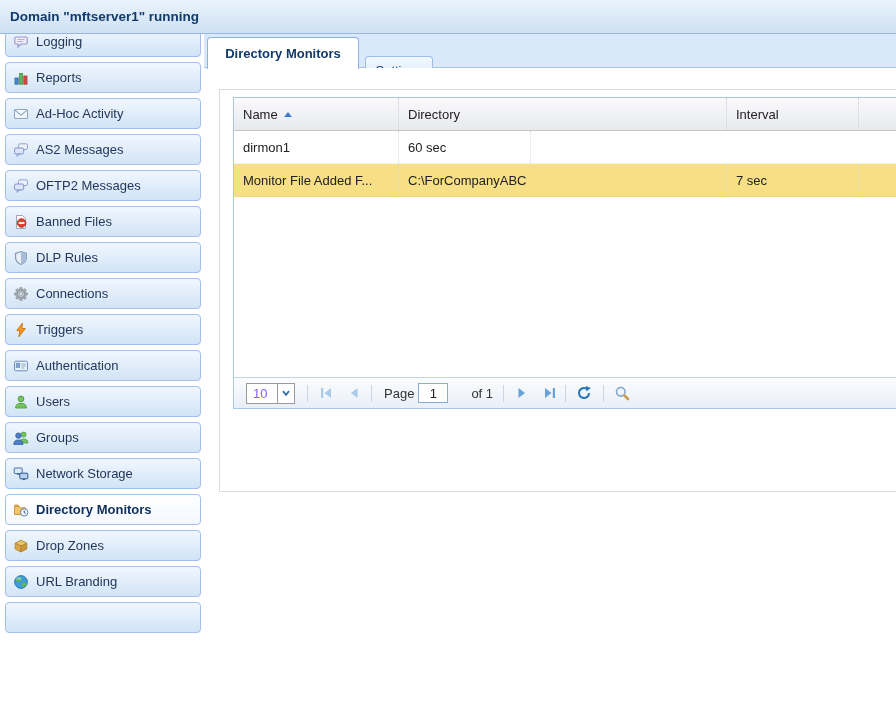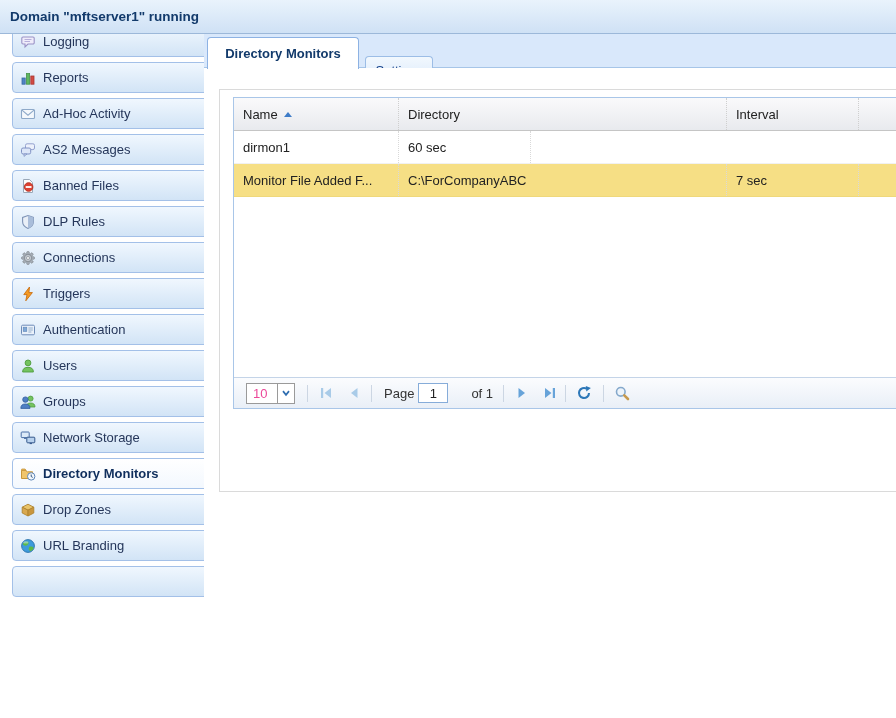--- a/index.html
+++ b/index.html
@@ -5,21 +5,21 @@
   html,body{margin:0;padding:0;background:#fff;}
   *{font-family:"Liberation Sans",sans-serif;}
   .app{position:relative;width:896px;height:718px;background:#fff;overflow:hidden;}
 
   
   .titlebar{position:absolute;left:0;top:0;width:896px;height:34px;box-sizing:border-box;
     background:linear-gradient(#E9F3FC,#CFE1F5);border-bottom:1px solid #9CB8D9;
     display:flex;align-items:center;padding-left:10px;font-size:13.5px;font-weight:bold;color:#123A6B;}
 
   
-  .sidebar{position:absolute;left:8px;top:34px;width:204px;height:684px;box-sizing:border-box;
+  .sidebar{position:absolute;left:1px;top:34px;width:204px;height:684px;box-sizing:border-box;
     background:#fff;border-right:1px solid #C3D6EE;overflow:hidden;}
   .side-item{box-sizing:border-box;height:31px;margin:0 3px 5px 4px;border:1px solid #A3C0E8;border-radius:4px;
     background:linear-gradient(#F0F7FE,#D2E4F6);display:flex;align-items:center;padding-left:7px;
     font-size:13px;color:#25365A;cursor:pointer;}
   .side-item.first{margin-top:-8px;}
   .side-item.active{background:linear-gradient(#FFFFFF,#F3F8FE);font-weight:bold;color:#0F2E5C;}
   .side-item.partial{margin-bottom:0;}
   .side-item .icon{width:16px;height:16px;margin-right:7px;flex:none;}
   .side-item .icon svg{display:block;width:16px;height:16px;}
 
@@ -58,21 +58,21 @@
 
   
   .pager{position:absolute;left:0;right:0;bottom:0;height:31px;box-sizing:border-box;
     border-top:1px solid #C4D4E8;background:linear-gradient(#FBFCFE,#E9EFF7);
     display:flex;align-items:center;font-size:13px;color:#333;}
   .pg-sep{width:1px;height:17px;background:#CCD6E3;flex:none;}
   .pg-btn{width:16px;height:16px;display:flex;align-items:center;justify-content:center;cursor:pointer;flex:none;}
   .pg-btn svg{display:block;width:16px;height:16px;}
   .combo{margin-left:12px;width:49px;height:21px;box-sizing:border-box;border:1px solid #9A9A9A;background:#fff;
     display:flex;align-items:stretch;cursor:pointer;flex:none;}
-  .combo-value{flex:1;display:flex;align-items:center;padding-left:6px;font-size:13px;color:#ec4899;}
+  .combo-value{flex:1;display:flex;align-items:center;padding-left:6px;font-size:13px;color:#8b5cf6;}
   .combo-btn{width:16px;border-left:1px solid #9A9A9A;display:flex;align-items:center;justify-content:center;background:#fff;}
   .combo-btn svg{width:12px;height:12px;display:block;}
   .page-input{margin-left:4px;width:30px;height:20px;box-sizing:border-box;border:1px solid #86ACD9;
     text-align:center;font-size:13px;color:#222;padding:0;background:#fff;}
   .pg-label{white-space:nowrap;color:#333;}
 </style>
 </head>
 <body>
 
 <div class="app">
@@ -112,20 +112,30 @@
       </div>
       <div class="side-item">
         <span class="icon">
           <svg viewBox="0 0 16 16">
             <rect x="5.5" y="1.8" width="9" height="5.8" rx="1.6" fill="#EDF1FB" stroke="#94A2CF" stroke-width="1"></rect>
             <rect x="1.5" y="6" width="9.2" height="6" rx="1.6" fill="#DCE6F8" stroke="#8092C4" stroke-width="1"></rect>
             <path d="M4 12v2.4L7 12z" fill="#DCE6F8" stroke="#8092C4" stroke-width=".8"></path>
           </svg>
         </span>
         <span>AS2 Messages</span>
+      </div>
+      <div class="side-item">
+        <span class="icon">
+          <svg viewBox="0 0 16 16">
+            <rect x="5.5" y="1.8" width="9" height="5.8" rx="1.6" fill="#EDF1FB" stroke="#94A2CF" stroke-width="1"></rect>
+            <rect x="1.5" y="6" width="9.2" height="6" rx="1.6" fill="#DCE6F8" stroke="#8092C4" stroke-width="1"></rect>
+            <path d="M4 12v2.4L7 12z" fill="#DCE6F8" stroke="#8092C4" stroke-width=".8"></path>
+          </svg>
+        </span>
+        <span>OFTP2 Messages</span>
       </div>
       <div class="side-item">
         <span class="icon">
           <svg viewBox="0 0 16 16">
             <path d="M3.5 1.5h6l3 3v10h-9z" fill="#FDFDFD" stroke="#9AA8B8" stroke-width="1"></path>
             <circle cx="8.6" cy="9" r="4.3" fill="#DE4233" stroke="#B02C1E" stroke-width=".9"></circle>
             <rect x="5.7" y="8.1" width="5.8" height="1.8" fill="#fff"></rect>
           </svg>
         </span>
         <span>Banned Files</span>

